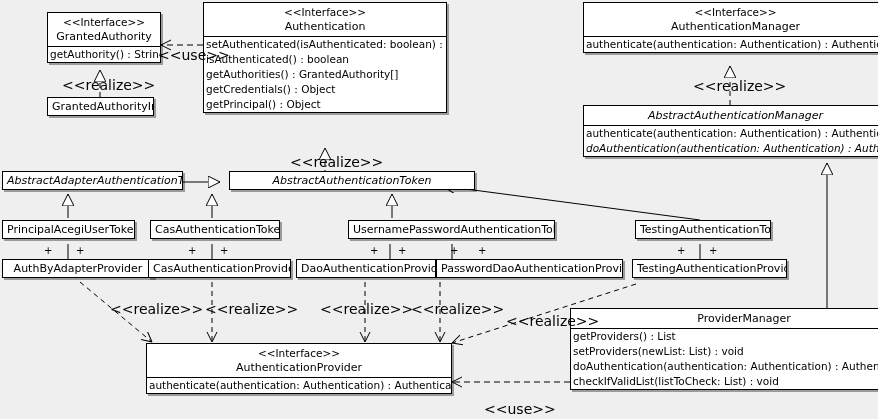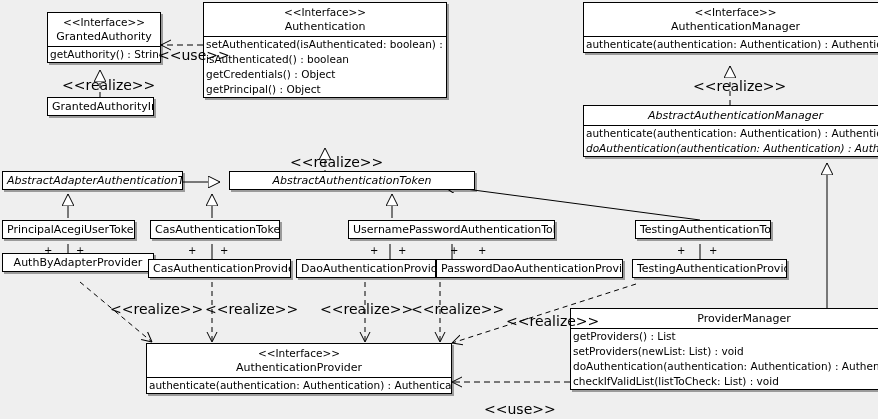--- a/index.html
+++ b/index.html
@@ -182,20 +182,21 @@
 
   <div class="uml-box" style="left:203px; top:2px; width:244px;">
     <div class="hdr">
       <span class="stereo">&lt;&lt;Interface&gt;&gt;</span>
       <span class="cname">Authentication</span>
     </div>
     <div class="divider"></div>
     <div class="members">
       <div class="member">setAuthenticated(isAuthenticated: boolean) : void</div>
       <div class="member">isAuthenticated() : boolean</div>
+      <div class="member">getAuthorities() : GrantedAuthority[]</div>
       <div class="member">getCredentials() : Object</div>
       <div class="member">getPrincipal() : Object</div>
     </div>
   </div>
 
   <div class="uml-box" style="left:583px; top:2px; width:305px;">
     <div class="hdr">
       <span class="stereo">&lt;&lt;Interface&gt;&gt;</span>
       <span class="cname">AuthenticationManager</span>
     </div>
@@ -245,21 +246,21 @@
       <span class="cname">UsernamePasswordAuthenticationToken</span>
     </div>
   </div>
 
   <div class="uml-box simple" style="left:635px; top:220px; width:136px;">
     <div class="hdr">
       <span class="cname">TestingAuthenticationToken</span>
     </div>
   </div>
 
-  <div class="uml-box simple" style="left:2px; top:253px; width:152px;">
+  <div class="uml-box simple" style="left:2px; top:259px; width:152px;">
     <div class="hdr">
       <span class="cname">AuthByAdapterProvider</span>
     </div>
   </div>
 
   <div class="uml-box simple" style="left:148px; top:259px; width:143px;">
     <div class="hdr">
       <span class="cname">CasAuthenticationProvider</span>
     </div>
   </div>

